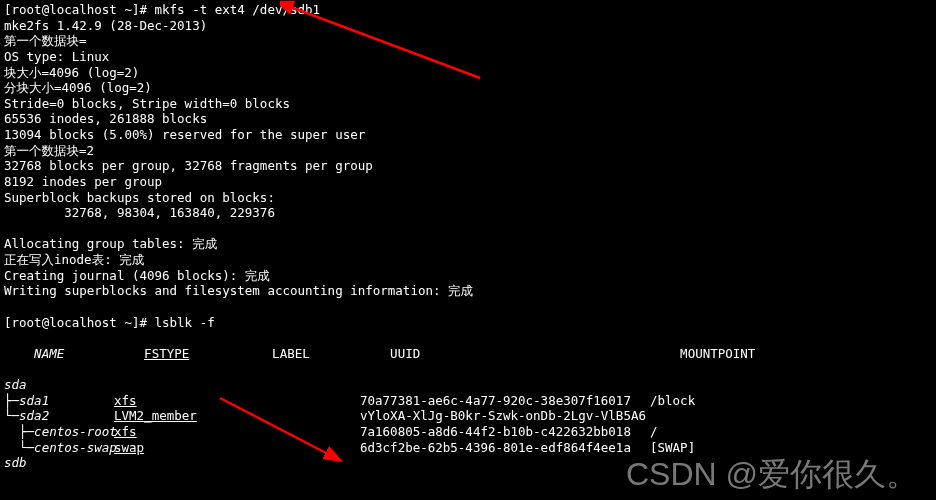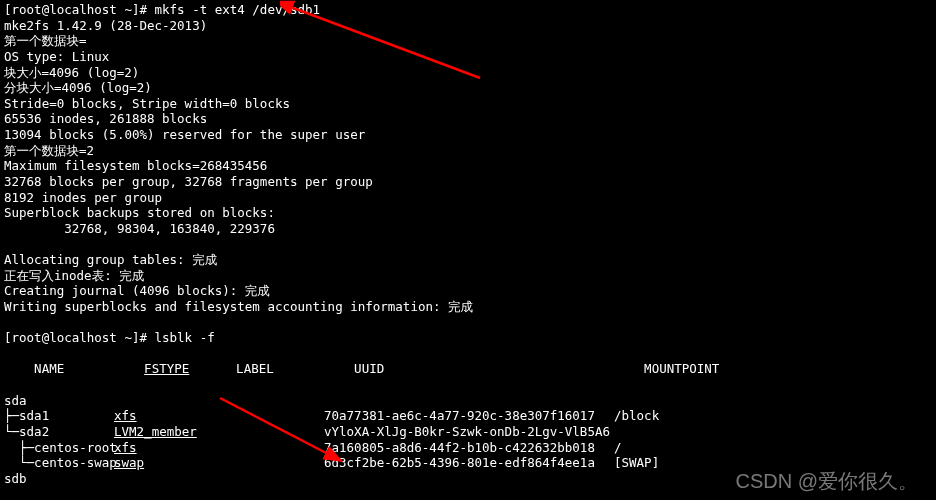--- a/index.html
+++ b/index.html
@@ -19,54 +19,53 @@
       overflow: hidden;
       position: relative;
     }
     .line {
       white-space: pre;
     }
     .watermark {
       position: absolute;
       right: 18px;
       bottom: 6px;
-      font-size: 20px;
+      font-size: 32px;
       color: rgba(200,200,200,0.6);
       pointer-events: none;
       letter-spacing: 0;
       font-family: 'Microsoft YaHei', sans-serif;
       z-index: 3;
     }
     .arrow {
       position: absolute;
       pointer-events: none;
       z-index: 2;
     }
-    .col-name { display:inline-block; width: 110px; }
+    .col-name { display:inline-block; width: 110px; font-style: italic; }
     .col-fstype { display:inline-block; width: 92px; text-decoration: underline; }
-    .col-label { display:inline-block; width: 118px; }
+    .col-label { display:inline-block; width: 118px; margin-left: 36px; }
     .col-uuid { display:inline-block; width: 290px; }
     .hdr { font-weight:normal; }
   </style>
 </head>
 <body>
 
 <div>
   <div class="line"><span>[root@localhost ~]# </span><span>mkfs -t ext4 /dev/sdb1</span></div>
   <div id="mkfs-block">
       <div class="line">mke2fs 1.42.9 (28-Dec-2013)</div>
       <div class="line">第一个数据块=</div>
       <div class="line">OS type: Linux</div>
       <div class="line">块大小=4096 (log=2)</div>
       <div class="line">分块大小=4096 (log=2)</div>
       <div class="line">Stride=0 blocks, Stripe width=0 blocks</div>
       <div class="line">65536 inodes, 261888 blocks</div>
       <div class="line">13094 blocks (5.00%) reserved for the super user</div>
       <div class="line">第一个数据块=2</div>
-      <div class="line">Maximum filesystem blocks=268435456</div>
       <div class="line">32768 blocks per group, 32768 fragments per group</div>
       <div class="line">8192 inodes per group</div>
       <div class="line">Superblock backups stored on blocks:</div>
       <div class="line">        32768, 98304, 163840, 229376</div>
       <div class="line">&nbsp;</div>
       <div class="line">Allocating group tables: 完成</div>
       <div class="line">正在写入inode表: 完成</div>
       <div class="line">Creating journal (4096 blocks): 完成</div>
       <div class="line">Writing superblocks and filesystem accounting information: 完成</div>
       <div class="line">&nbsp;</div>

